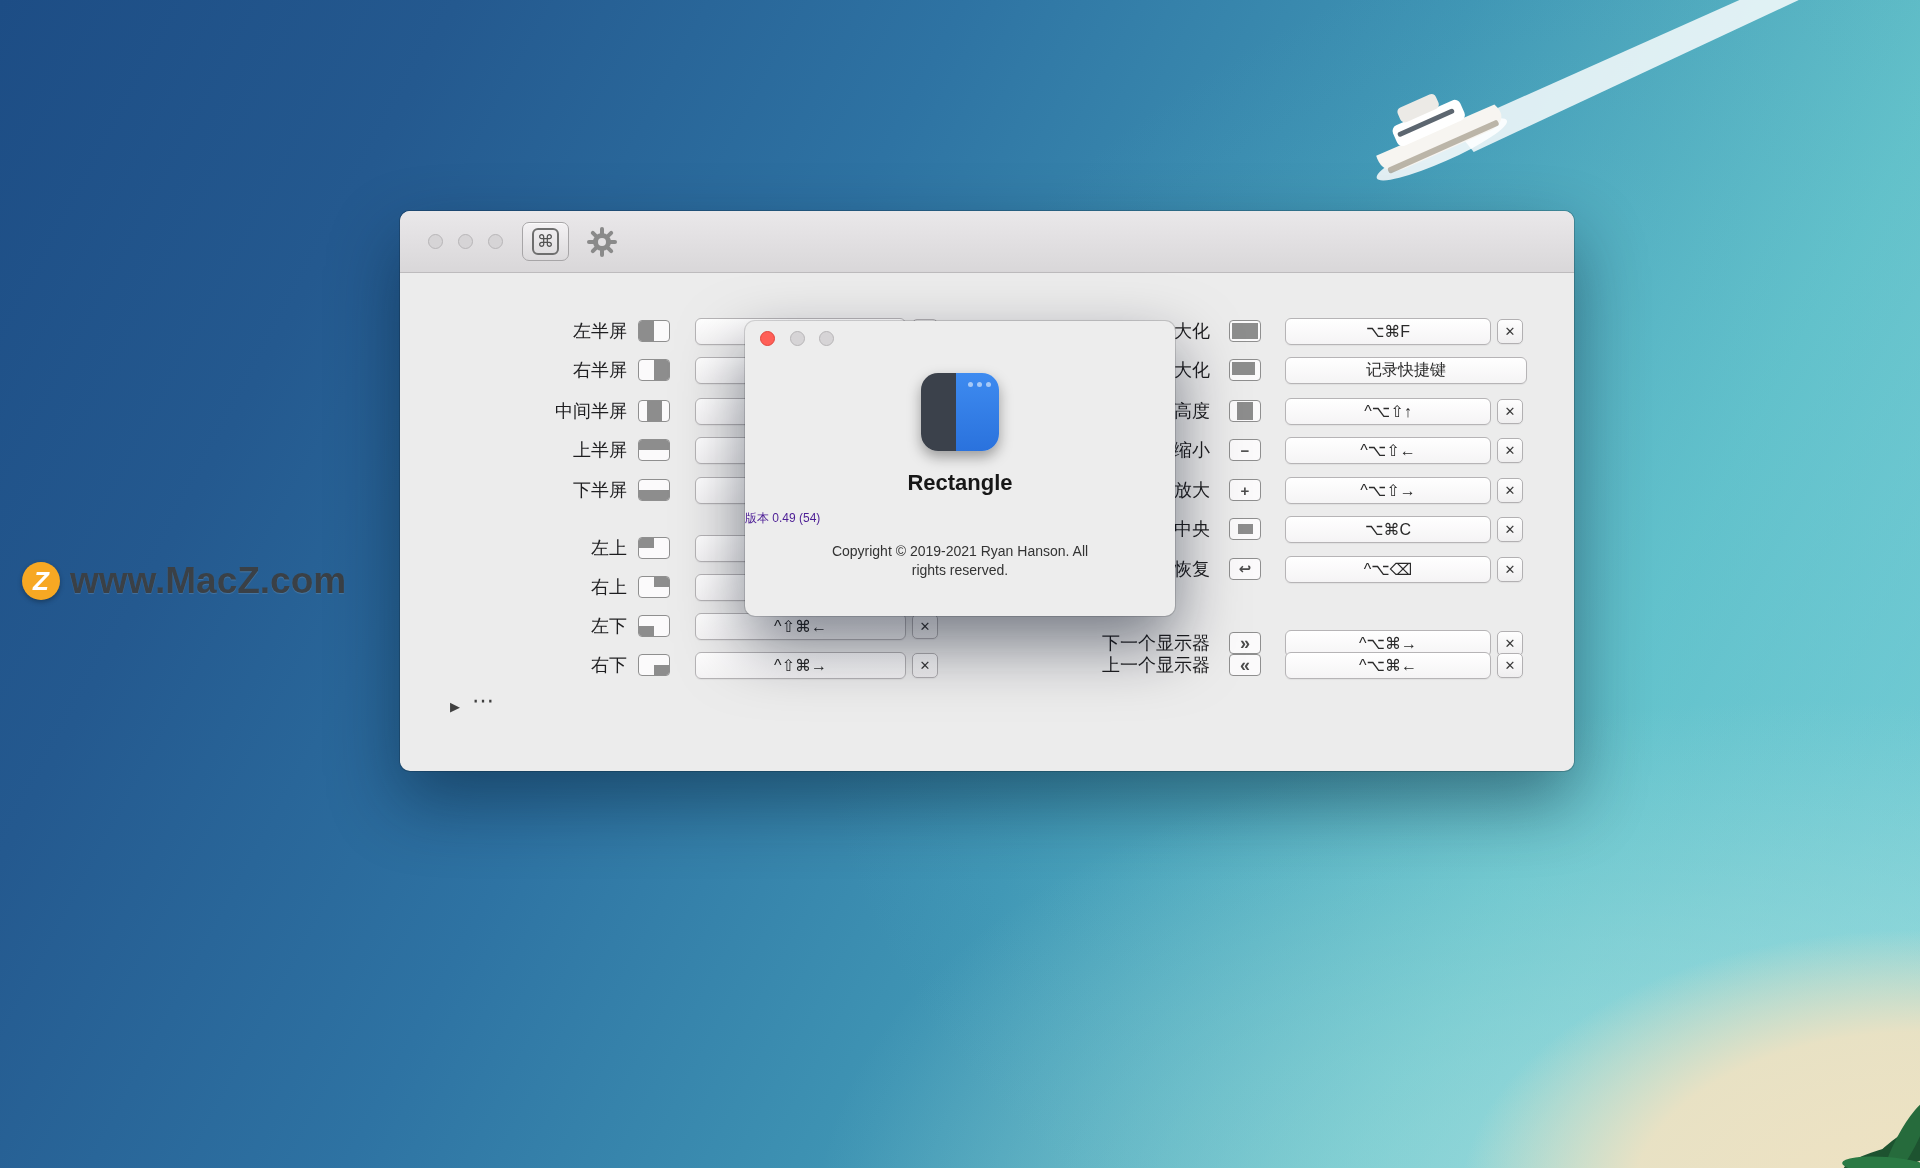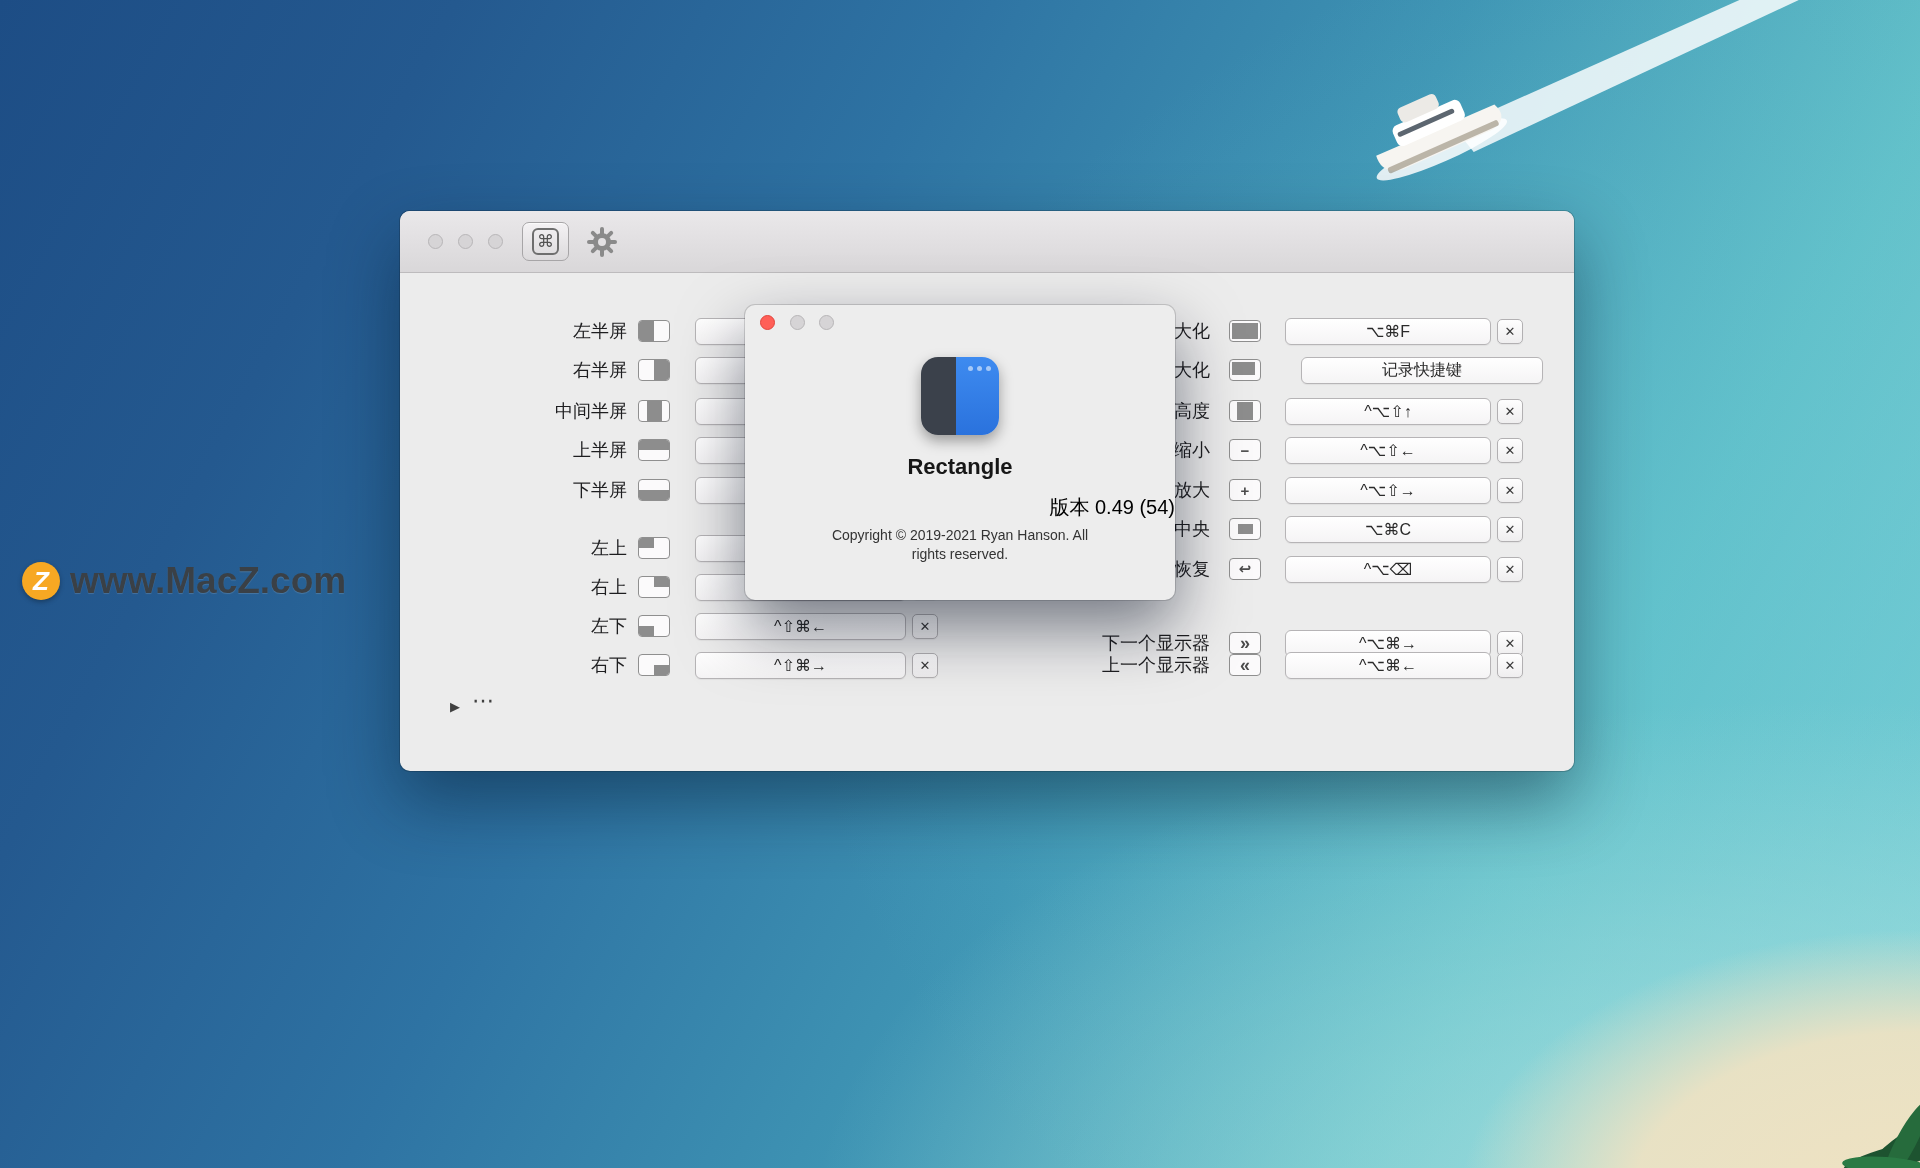--- a/index.html
+++ b/index.html
@@ -67,37 +67,37 @@
   .xbtn{position:absolute;top:2px;width:26px;height:25px;border:1px solid #b2b0b2;border-radius:5px;
     background:linear-gradient(#fefefe,#efeeef);font-size:13px;color:#3a3a3a;display:flex;align-items:center;
     justify-content:center;padding:0;font-family:inherit;box-shadow:0 1px 1px rgba(0,0,0,.05);}
   .rowL .lbl{left:40px;width:187px;text-align:right;}
   .rowL .thumb{left:238px;}
   .rowL .field{left:295px;width:211px;}
   .rowL .xbtn{left:512px;}
   .rowR .lbl{left:560px;width:250px;text-align:right;}
   .rowR .thumb{left:829px;}
   .rowR .field{left:885px;width:206px;}
-  .rowR .field.recording{width:242px;margin-left:16px;}
+  .rowR .field.recording{width:242px;}
   .rowR .xbtn{left:1097px;}
 
   .footer-expand{position:absolute;left:50px;top:488px;font-size:13px;color:#3f3f3f;background:none;border:none;padding:0;}
   .footer-more{position:absolute;left:72px;top:479px;font-size:22px;color:#3f3f3f;letter-spacing:2px;background:none;border:none;padding:0;line-height:22px;}
 
   
-  .dialog{position:absolute;left:745px;top:305px;width:430px;height:295px;background:#ededed;border-radius:10px;
+  .dialog{position:absolute;left:745px;top:321px;width:430px;height:295px;background:#ededed;border-radius:10px;
     box-shadow:0 28px 65px rgba(0,10,30,.5),0 0 0 1px rgba(0,0,0,.14);}
   .dialog .tl{top:10px;}
   .appicon{position:absolute;left:176px;top:52px;width:78px;height:78px;border-radius:17px;overflow:hidden;
     box-shadow:0 6px 14px rgba(0,0,0,.35);}
   .appicon .half-left{position:absolute;left:0;top:0;width:45%;height:100%;background:#3b414b;}
   .appicon .half-right{position:absolute;right:0;top:0;width:55%;height:100%;background:linear-gradient(180deg,#3e8bf0,#2a72dd);}
   .appicon .dot{position:absolute;width:5px;height:5px;border-radius:50%;background:rgba(255,255,255,.55);top:9px;}
   .about-title{position:absolute;top:149px;left:0;width:100%;text-align:center;font-size:22px;font-weight:700;color:#171717;}
-  .about-version{position:absolute;top:189px;left:0;width:100%;text-align:right;font-size:20px;color:#000000;}
+  .about-version{position:absolute;top:189px;left:0;width:100%;text-align:left;font-size:12px;color:#4c1d95;}
   .about-copy{position:absolute;top:221px;left:0;width:100%;text-align:center;font-size:14px;color:#333;line-height:19px;}
 </style>
 </head>
 <body>
 
 <div class="wallpaper">
   <svg class="boat-svg" width="540" height="270" viewBox="0 0 440 220">
     <path d="M150 112 L450 -22 L459 -5 L166 132 Z" fill="#ffffff" opacity="0.82"></path>
     <g transform="rotate(-24 140 120)">
       <ellipse cx="136" cy="129" rx="58" ry="10" fill="#ffffff" opacity="0.85"></ellipse>

